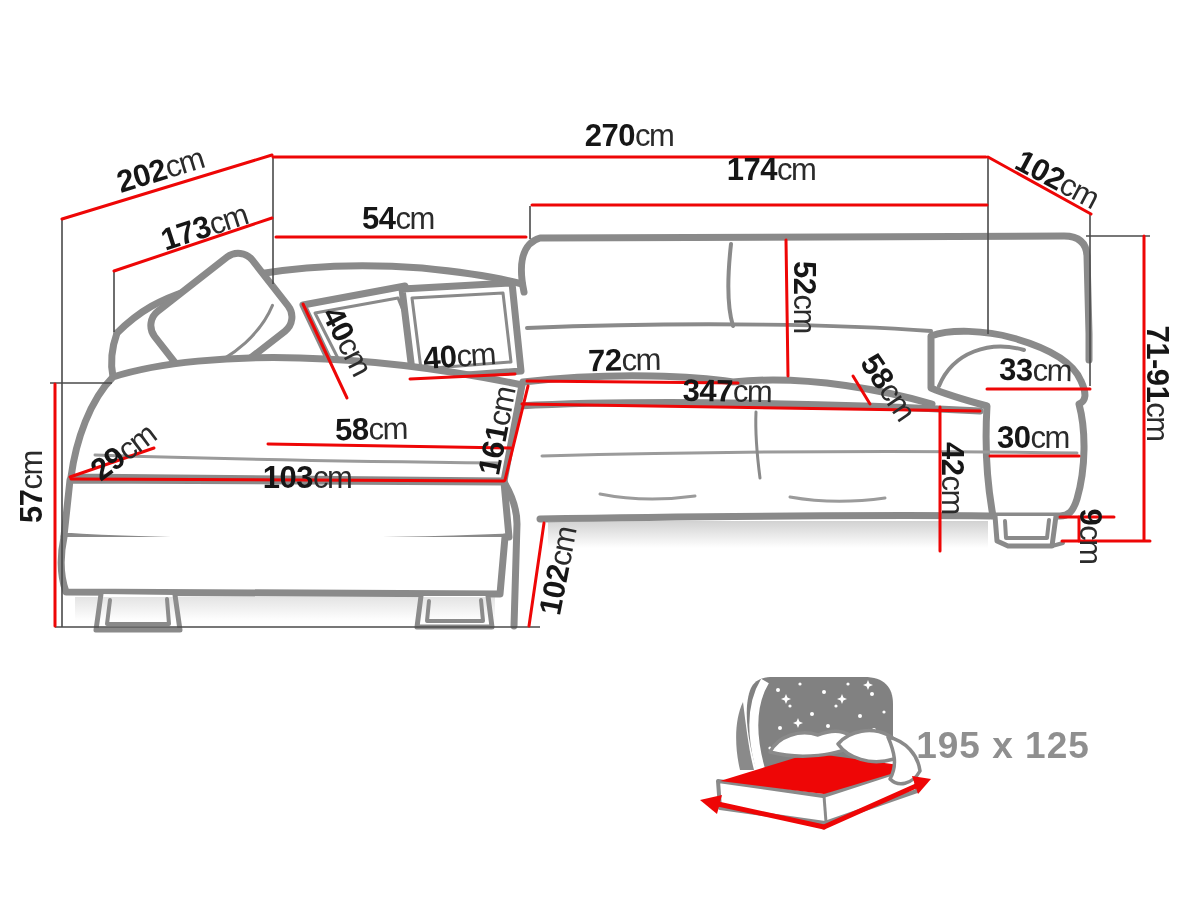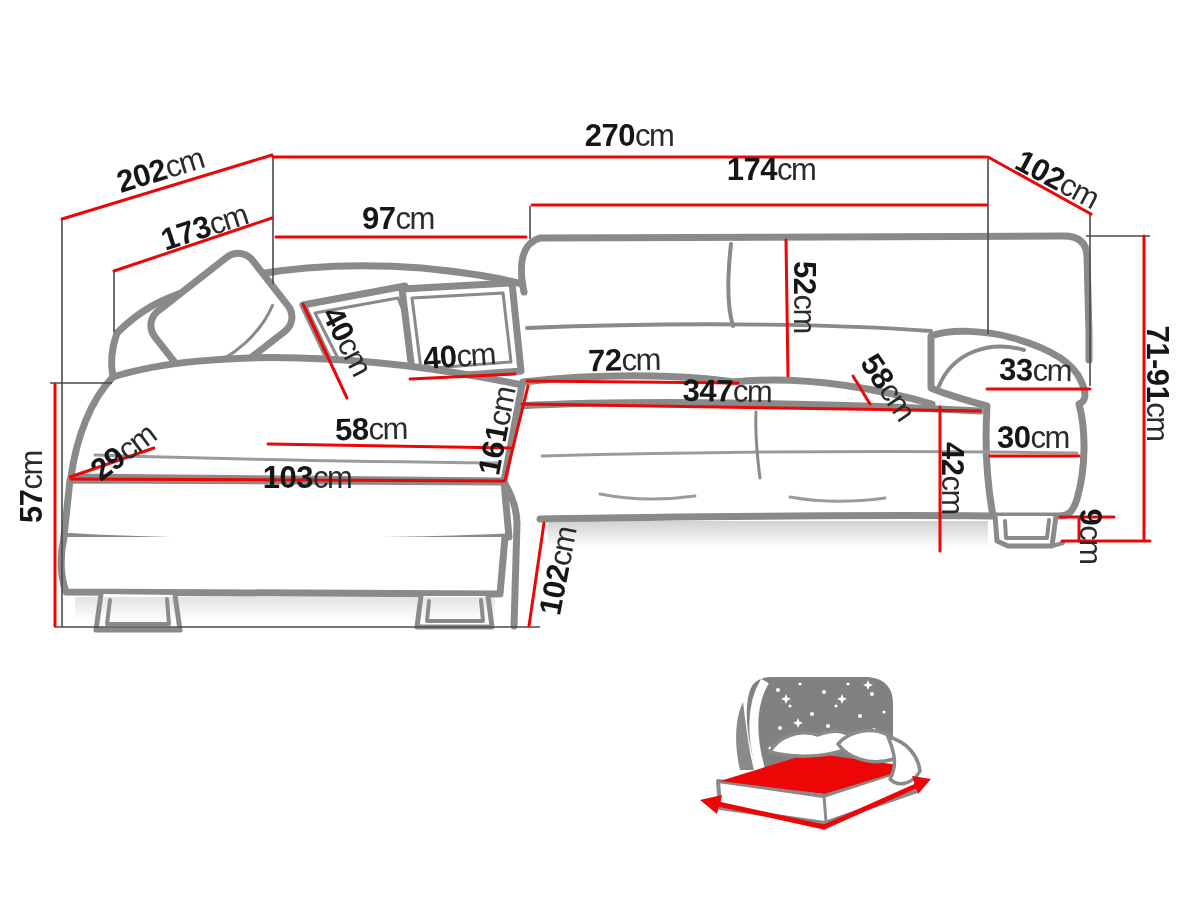--- a/index.html
+++ b/index.html
@@ -172,21 +172,21 @@
       <line x1="824" y1="827" x2="916" y2="786"></line>
       <path stroke="none" d="M931,779 L912,776 L918,794 Z"></path>
     </g>
   </g>
 </svg>
 
 <div id="labels">
       <div class="dim" style="left: 629px; top: 135px; --r: 0deg;"><b>270</b><i>cm</i></div>
       <div class="dim" style="left: 160px; top: 170px; --r: -17deg;"><b>202</b><i>cm</i></div>
       <div class="dim" style="left: 204px; top: 227px; --r: -18deg;"><b>173</b><i>cm</i></div>
-      <div class="dim" style="left: 398px; top: 218px; --r: 0deg;"><b>97</b><i>cm</i></div>
+      <div class="dim" style="left: 398px; top: 218px; --r: 0deg;"><b>54</b><i>cm</i></div>
       <div class="dim" style="left: 771px; top: 169px; --r: 0deg;"><b>174</b><i>cm</i></div>
       <div class="dim" style="left: 1057px; top: 179px; --r: 28deg;"><b>102</b><i>cm</i></div>
       <div class="dim" style="left: 804px; top: 297px; --r: 90deg;"><b>52</b><i>cm</i></div>
       <div class="dim" style="left: 347px; top: 341px; --r: 63deg;"><b>40</b><i>cm</i></div>
       <div class="dim" style="left: 459px; top: 356px; --r: -4deg;"><b>40</b><i>cm</i></div>
       <div class="dim" style="left: 624px; top: 360px; --r: -1deg;"><b>72</b><i>cm</i></div>
       <div class="dim" style="left: 888px; top: 387px; --r: 56deg;"><b>58</b><i>cm</i></div>
       <div class="dim" style="left: 727px; top: 391px; --r: 1deg;"><b>347</b><i>cm</i></div>
       <div class="dim" style="left: 1035px; top: 370px; --r: 1deg;"><b>33</b><i>cm</i></div>
       <div class="dim" style="left: 1157px; top: 383px; --r: 90deg;"><b>71-91</b><i>cm</i></div>
@@ -194,14 +194,15 @@
       <div class="dim" style="left: 371px; top: 429px; --r: -1deg;"><b>58</b><i>cm</i></div>
       <div class="dim" style="left: 307px; top: 457px; margin-top: 20px; --r: 0deg;"><b>103</b><i>cm</i></div>
       <div class="dim" style="left: 497px; top: 431px; --r: -79deg;"><b>161</b><i>cm</i></div>
       <div class="dim" style="left: 123px; top: 452px; --r: -37deg;"><b>29</b><i>cm</i></div>
       <div class="dim" style="left: 952px; top: 478px; --r: 90deg;"><b>42</b><i>cm</i></div>
       <div class="dim" style="left: 31px; top: 487px; --r: -90deg;"><b>57</b><i>cm</i></div>
       <div class="dim" style="left: 1090px; top: 536px; --r: 90deg;"><b>9</b><i>cm</i></div>
       <div class="dim" style="left: 558px; top: 571px; --r: -79deg;"><b>102</b><i>cm</i></div>
     </div>
 
+<div class="sleep-label">195 x 125</div>
 
 </div>
 
 </body></html>

